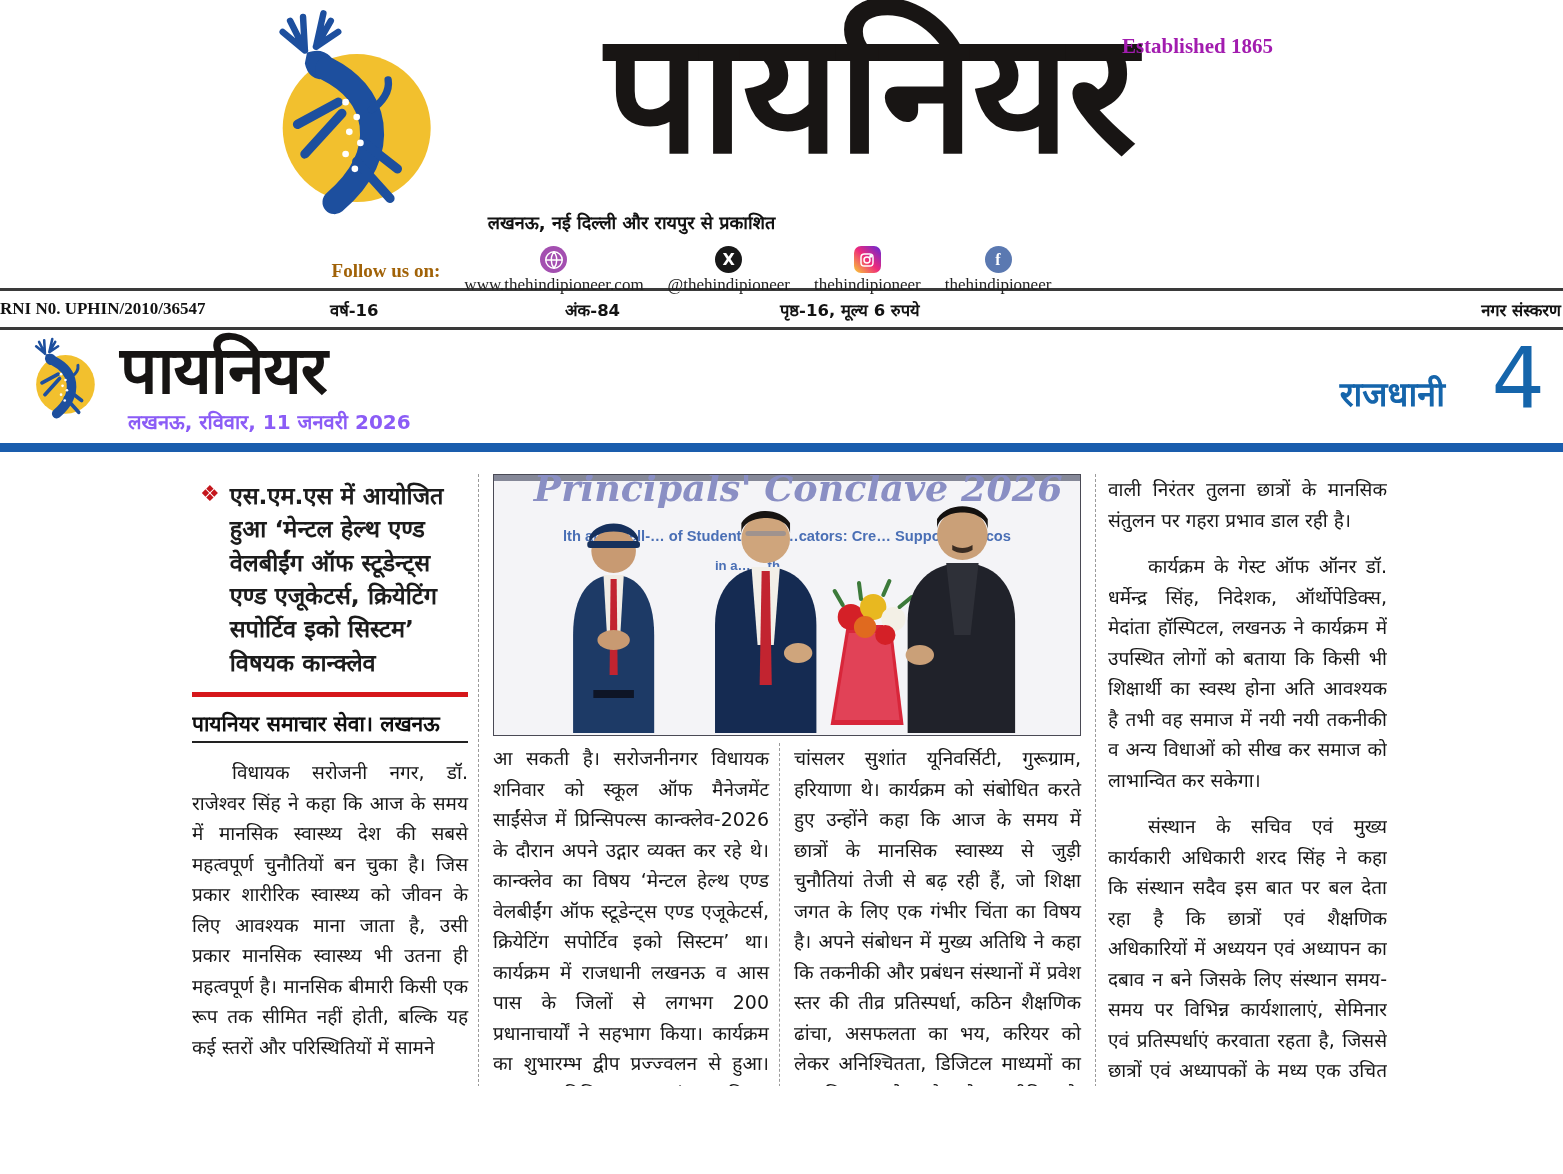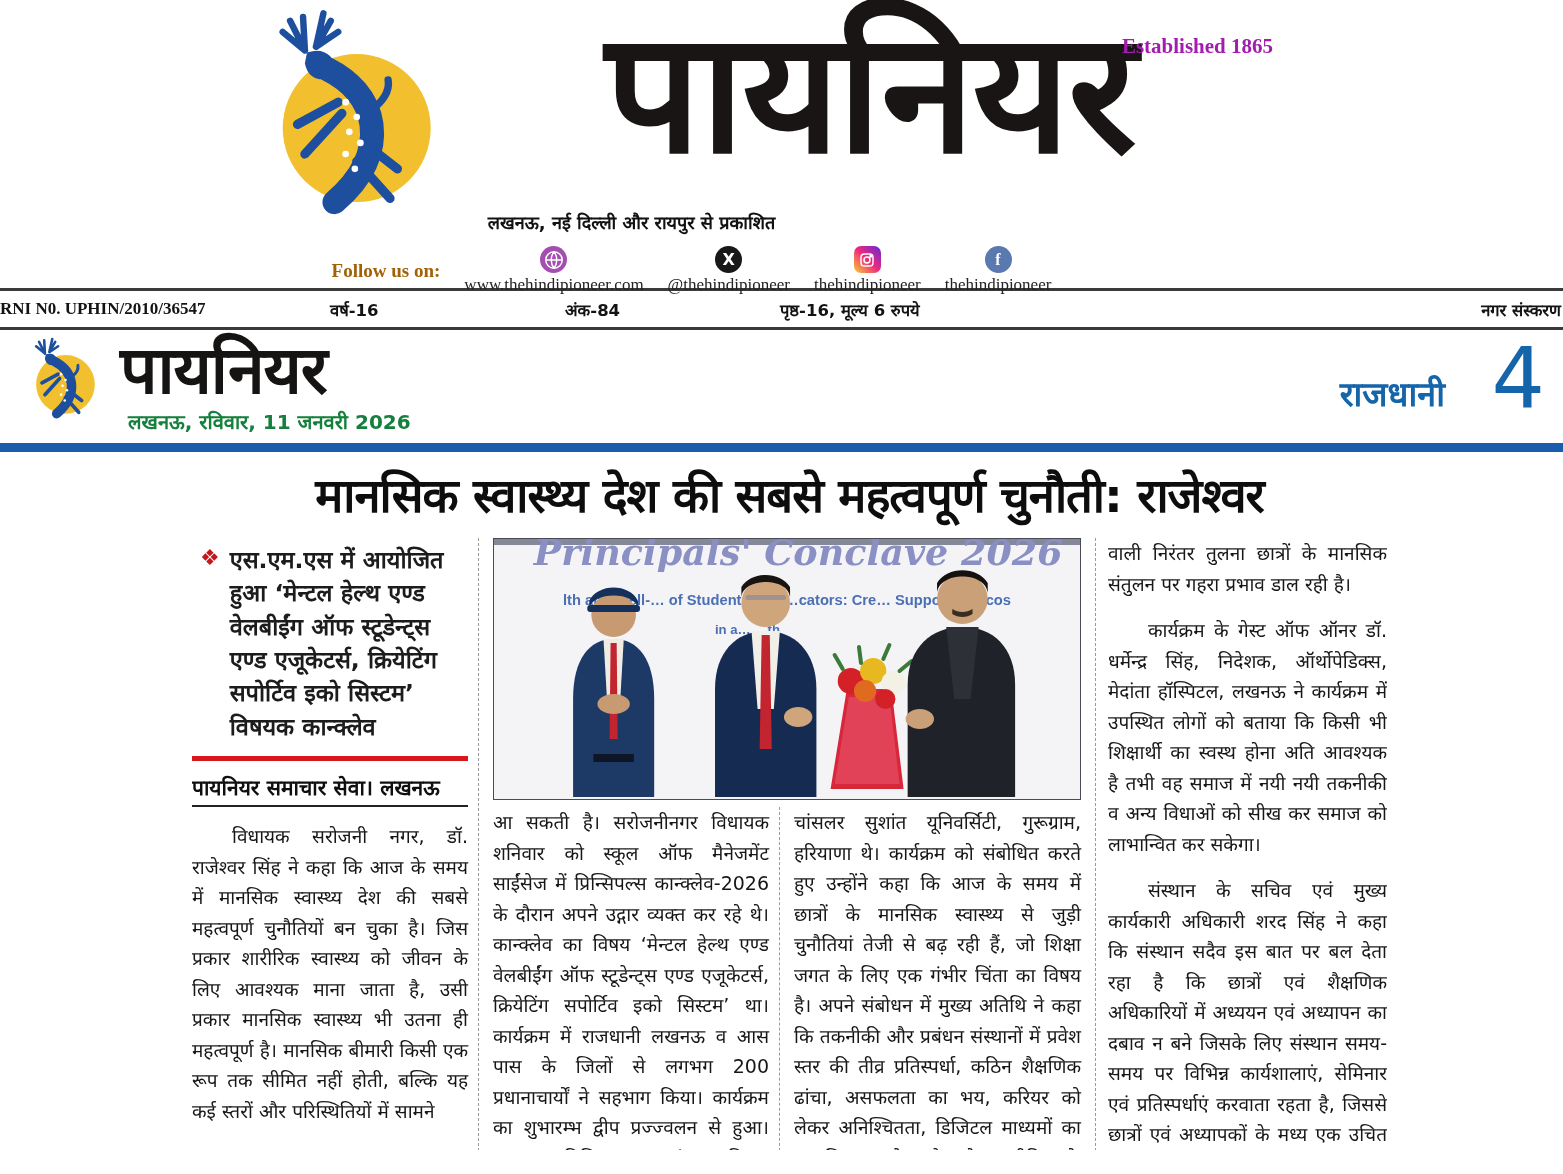--- a/index.html
+++ b/index.html
@@ -36,21 +36,21 @@
   .ib-year { width:235px; }
   .ib-issue { width:215px; }
   .ib-date { width:370px; }
   .ib-page { width:310px; }
   .ib-edition { margin-left:auto; margin-right:2px; }
 
   
   .section-head { position:relative; height:113px; }
   .sh-logo { position:absolute; left:8px; top:6px; width:112px; height:88px; }
   .sh-title { position:absolute; left:120px; top:-8px; font-size:66px; font-weight:bold; color:#161413; letter-spacing:-1px; }
-  .sh-date { position:absolute; left:128px; top:78px; font-size:20px; font-weight:bold; color:#15803d; }
+  .sh-date { position:absolute; left:128px; top:78px; font-size:20px; font-weight:bold; color:#8b5cf6; }
   .sh-section { position:absolute; right:118px; top:40px; font-size:34px; font-weight:bold; color:#1565ab; }
   .sh-pagenum { position:absolute; right:18px; top:6px; font-size:84px; font-weight:normal; color:#1565ab; line-height:1; }
   .blue-rule { height:9px; background:#1a5dad; }
 
   
   .article { width:1195px; margin-left:192px; padding-top:10px; }
   .headline { text-align:center; font-size:47px; font-weight:bold; color:#0d0d0d; letter-spacing:-1px; white-space:nowrap; }
   .story { display:grid; grid-template-columns:287px 287px 287px 292px; grid-column-gap:14px;
       margin-top:12px; height:612px; overflow:hidden; }
   .colsep { border-right:1px dashed #9a9a9a; padding-right:10px; }
@@ -155,21 +155,20 @@
         </svg>
     </div>
     <div class="sh-title">पायनियर</div>
     <div class="sh-date">लखनऊ, रविवार, 11 जनवरी 2026</div>
     <div class="sh-section">राजधानी</div>
     <div class="sh-pagenum">4</div>
   </div>
   <div class="blue-rule"></div>
 
   <div class="article">
-    <div class="headline">मानसिक स्वास्थ्य देश की सबसे महत्वपूर्ण चुनौती: राजेश्वर</div>
 
     <div class="story">
 
       <div class="col1 colsep">
         <div class="highlight">
           <span class="bullet">❖</span>
           <span class="highlight-text">एस.एम.एस में आयोजित हुआ ‘मेन्टल हेल्थ एण्ड वेलबीईंग ऑफ स्टूडेन्ट्स एण्ड एजूकेटर्स, क्रियेटिंग सपोर्टिव इको सिस्टम’ विषयक कान्क्लेव</span>
         </div>
         <div class="red-rule"></div>
         <div class="byline">पायनियर समाचार सेवा। लखनऊ</div>

